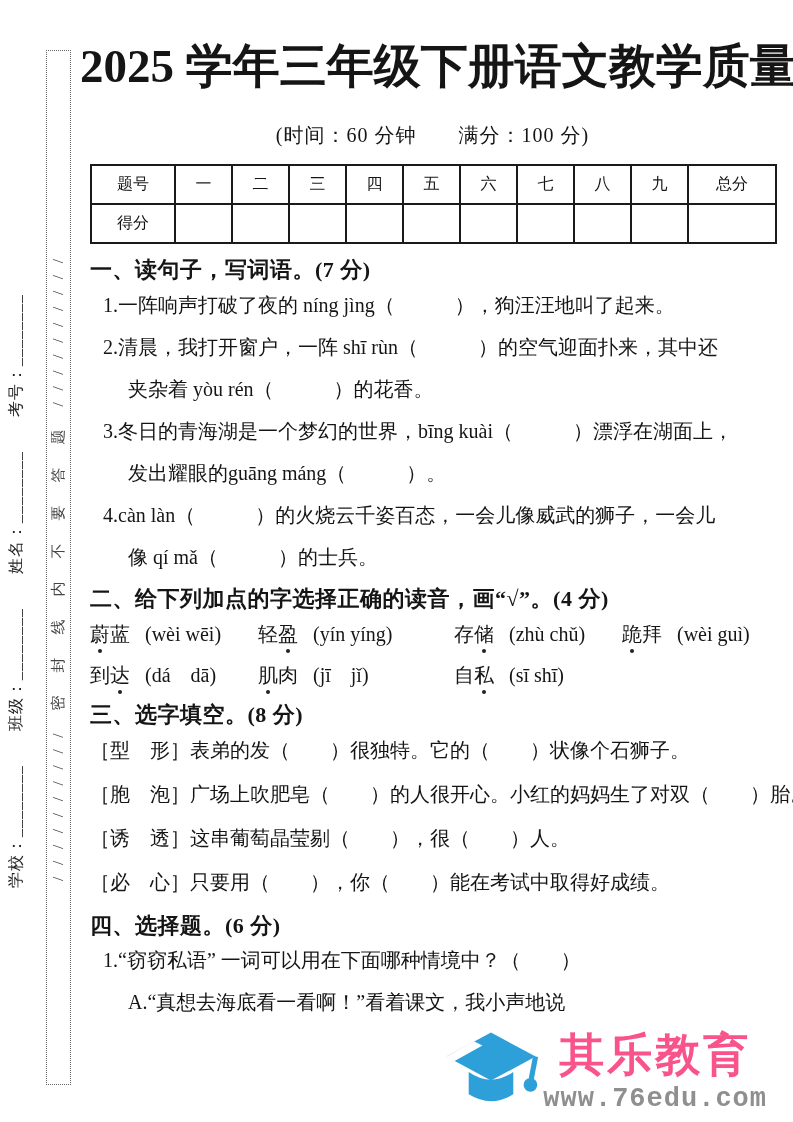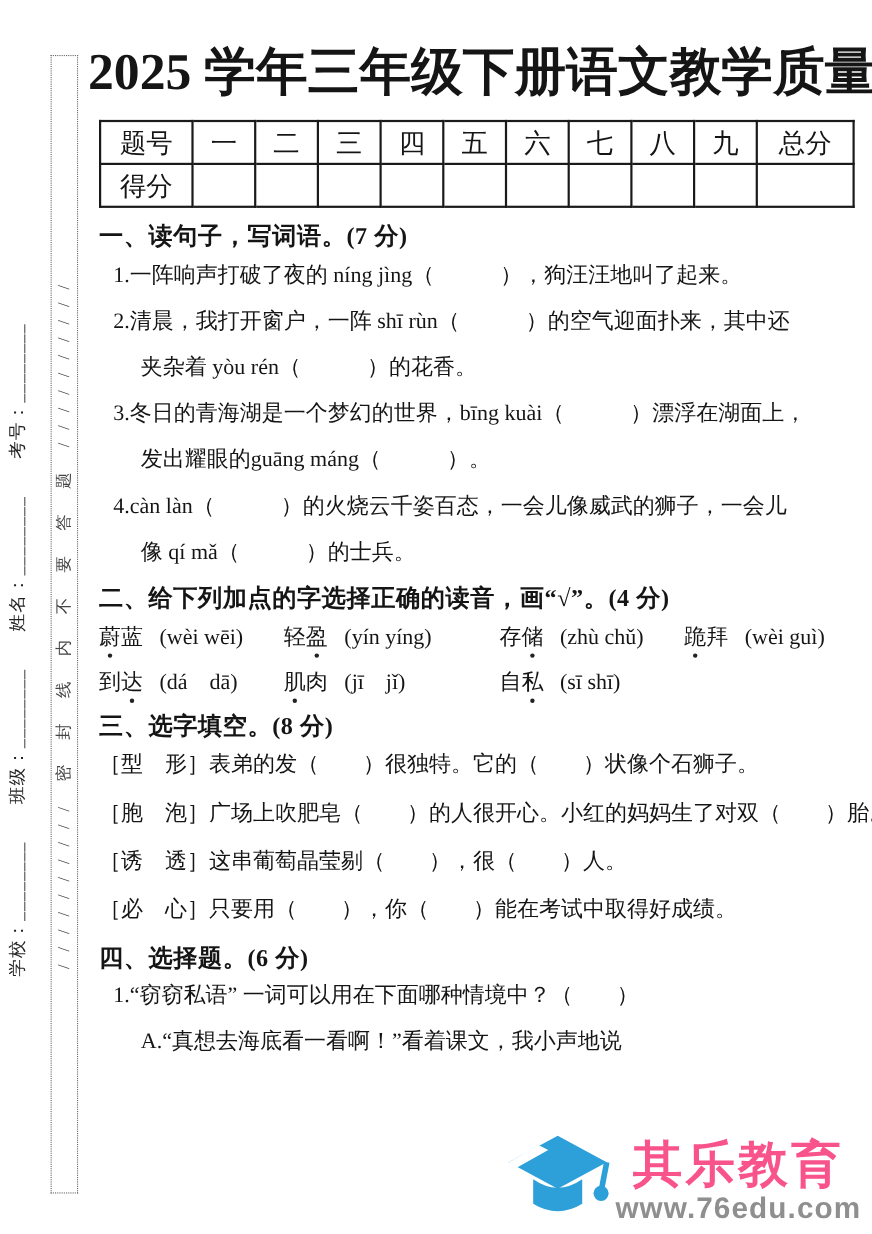--- a/index.html
+++ b/index.html
@@ -32,21 +32,21 @@
   }
   .subtitle{
     font-size:35px;font-weight:bold;text-align:center;margin:12px 0 0 0;line-height:1.2;
   }
   .meta{font-size:20px;text-align:center;margin-top:28px;letter-spacing:1px;}
   table.score-table{
     border-collapse:collapse;margin-top:15px;width:685px;table-layout:fixed;
   }
   table.score-table td{
     border:2px solid #1a1a1a;height:33px;text-align:center;
-    font-size:24px;padding:2px;
+    font-size:16px;padding:2px;
   }
   
   .sec-heading{
     font-size:22px;font-weight:bold;margin:12px 0 7px 0;line-height:1.25;
     letter-spacing:0.5px;
   }
   .sec-heading.tight{margin-top:3px;}
   .sec-heading.s3{margin-top:9px;}
   .sec-heading.s4{margin-top:15px;}
   .line{font-size:20px;line-height:29px;margin-bottom:13px;white-space:nowrap;}
@@ -60,40 +60,41 @@
   }
   .word{white-space:nowrap;}
   .pinyin{margin-left:15px;}
   .dotchar{position:relative;display:inline-block;}
   .dotchar::after{
     content:"";position:absolute;width:4px;height:4px;background:#222;
     border-radius:50%;left:50%;transform:translateX(-50%);bottom:-4px;
   }
   
   .watermark{
-    position:absolute;right:10px;bottom:2px;display:flex;align-items:center;
-    gap:4px;font-family:Liberation Sans, sans-serif;
+    position:absolute;right:26px;bottom:2px;display:flex;align-items:center;
+    gap:4px;font-family:Liberation Mono, monospace;
   }
   .wm-text{display:flex;flex-direction:column;align-items:center;}
   .wm-brand{
     font-size:45px;font-weight:800;color:#f9538c;letter-spacing:3px;
     line-height:1.05;white-space:nowrap;
   }
   .wm-url{font-size:27px;font-weight:700;color:#8f8f8f;letter-spacing:1px;margin-top:1px;}
 </style>
 </head>
 <body>
 
 <div class="student-fields">学校：________　　班级：________　　姓名：________　　考号：________</div>
 <div class="seal-strip"></div>
 <div class="seal-text">/ / / / / / / / / /　密　封　线　内　不　要　答　题　/ / / / / / / / / /</div>
 
 <div class="main">
 
   <div class="title">2025 学年三年级下册语文教学质量检测</div>
+  <div class="meta">(时间：60 分钟　　满分：100 分)</div>
 
   <table class="score-table">
     <colgroup>
       <col style="width:84px">
         <col style="width:57px">
         <col style="width:57px">
         <col style="width:57px">
       <col style="width:57px">
         <col style="width:57px">
         <col style="width:57px">

